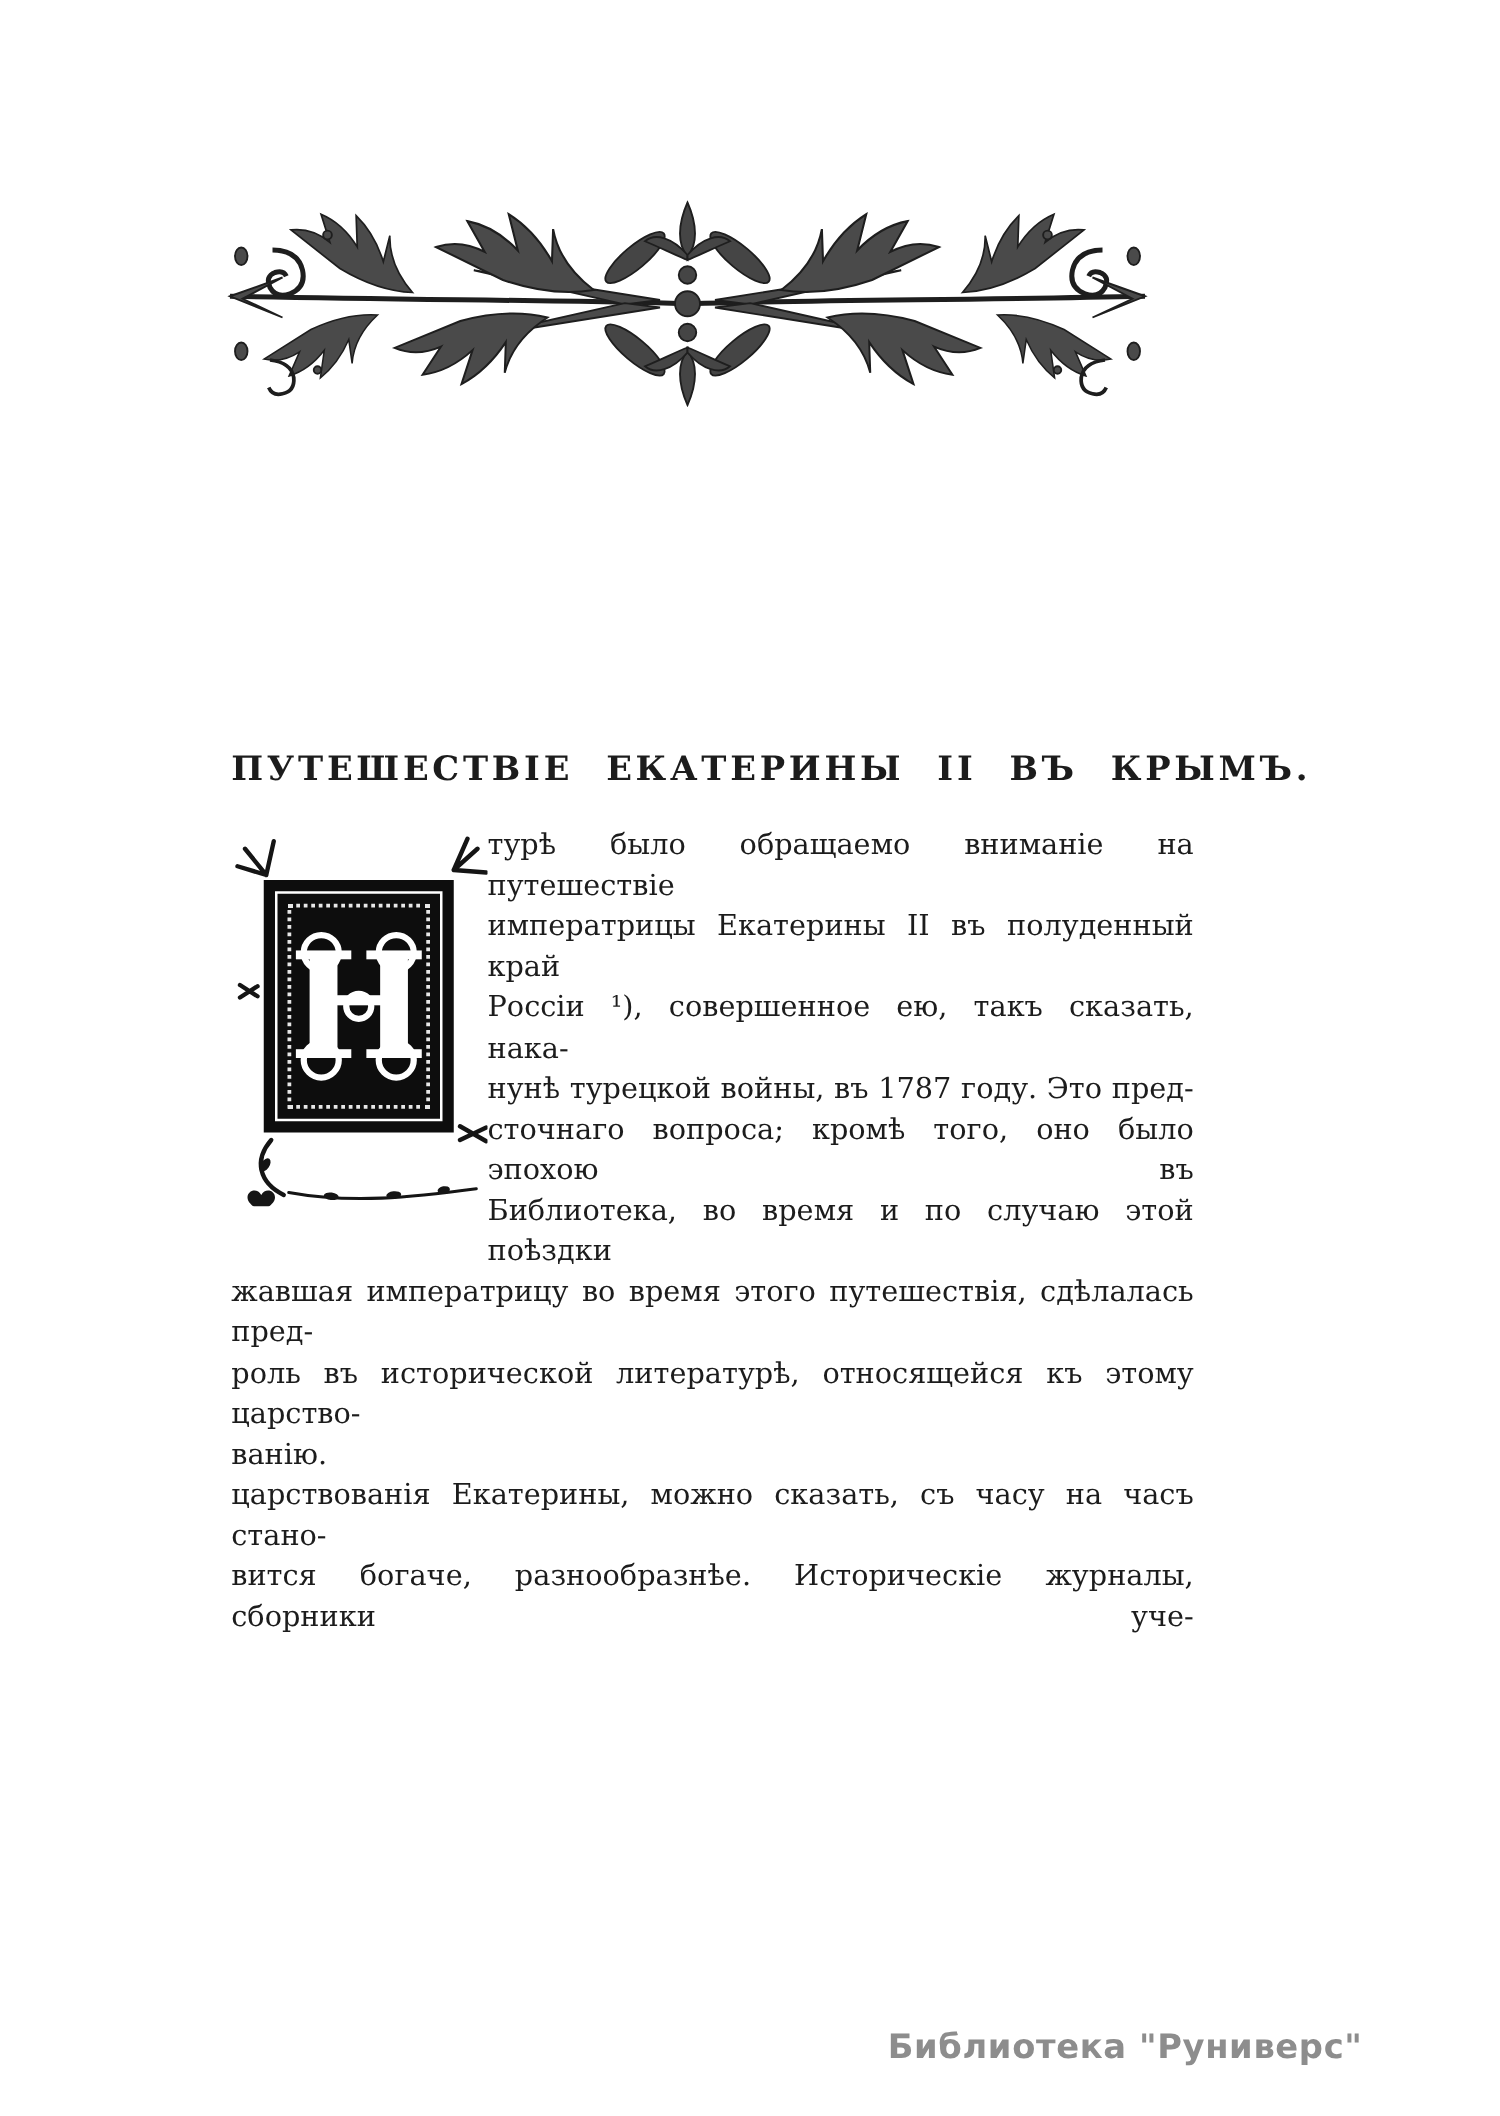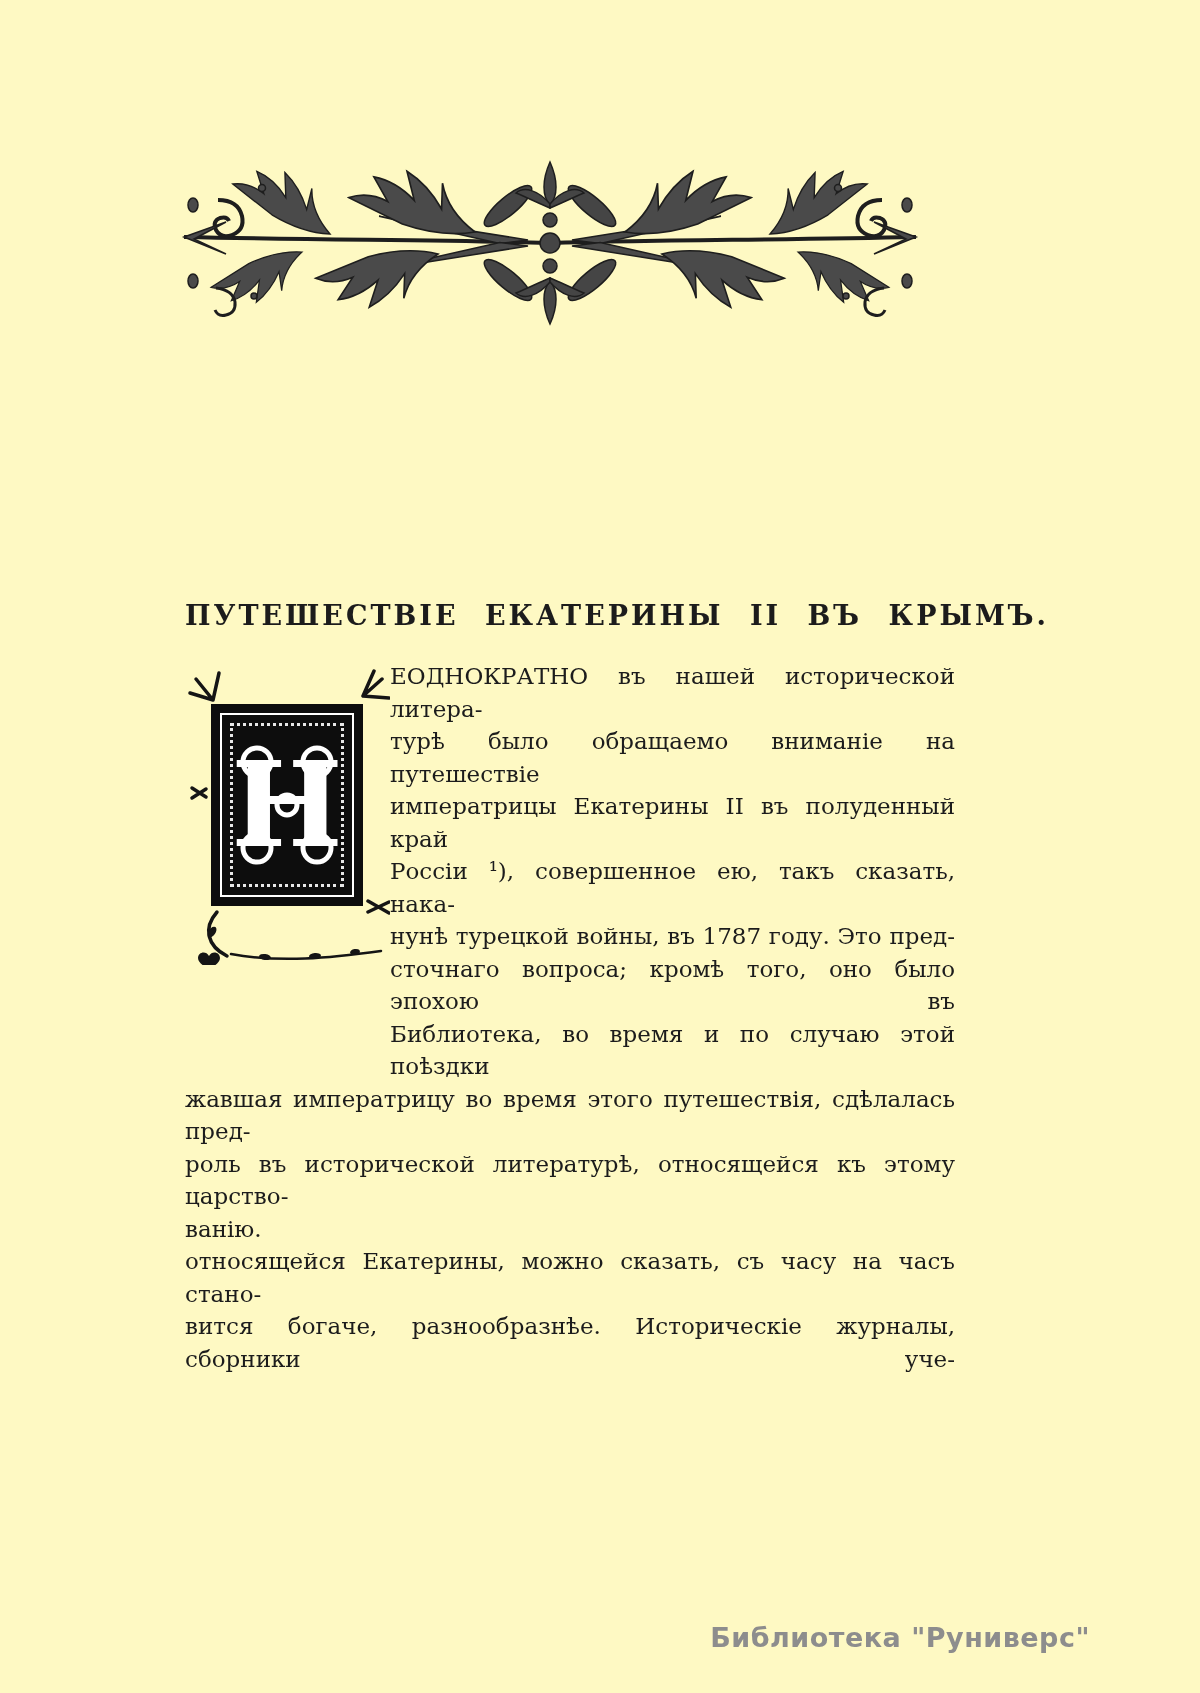--- a/index.html
+++ b/index.html
@@ -1,18 +1,18 @@
 <!DOCTYPE html>
 <html><head>
 <meta charset="utf-8">
 <style>
   html,body{margin:0;padding:0;background:#e9e9e9;}
   .page{
     position:relative;width:1200px;height:1693px;margin:0 auto;
-    background:#fef9c3;overflow:hidden;
+    background:#ffffff;overflow:hidden;
     font-family:"DejaVu Serif", serif;color:#1c1c1c;
   }
   
   .ornament{position:absolute;left:170px;top:148px;width:760px;height:190px;}
   
   .title{
     position:absolute;left:185px;top:600px;width:770px;
     text-align:center;font-size:27px;font-weight:bold;
     letter-spacing:3px;word-spacing:14px;white-space:nowrap;
   }
@@ -122,38 +122,37 @@
               <circle cx="46" cy="58" r="14"></circle>
               <circle cx="106" cy="58" r="14"></circle>
               <circle cx="46" cy="144" r="14"></circle>
               <circle cx="106" cy="144" r="14"></circle>
               <circle cx="76" cy="101" r="10"></circle>
             </g>
           </svg>
         </div>
       </div>
       <div class="p1a">
-        <div class="ln j">ЕОДНОКРАТНО въ нашей исторической литера-</div>
         <div class="ln j">турѣ было обращаемо вниманіе на путешествіе</div>
         <div class="ln j">императрицы Екатерины II въ полуденный край</div>
         <div class="ln j">Россіи ¹), совершенное ею, такъ сказать, нака-</div>
         <div class="ln j">нунѣ турецкой войны, въ 1787 году. Это пред-</div>
         <div class="ln j">сточнаго вопроса; кромѣ того, оно было эпохою въ</div>
         <div class="ln j">Библиотека, во время и по случаю этой поѣздки</div>
       </div>
     </div>
 
     <div>
       <div class="ln j">жавшая императрицу во время этого путешествія, сдѣлалась пред-</div>
       <div class="ln j">роль въ исторической литературѣ, относящейся къ этому царство-</div>
       <div class="ln">ванію.</div>
     </div>
 
     <div>
-      <div class="ln j">относящейся Екатерины, можно сказать, съ часу на часъ стано-</div>
+      <div class="ln j">царствованія Екатерины, можно сказать, съ часу на часъ стано-</div>
       <div class="ln j">вится богаче, разнообразнѣе. Историческіе журналы, сборники уче-</div>
 
     </div>
 
   </div>
 
   <div class="watermark">Библиотека "Руниверс"</div>
 
 </div>
 

